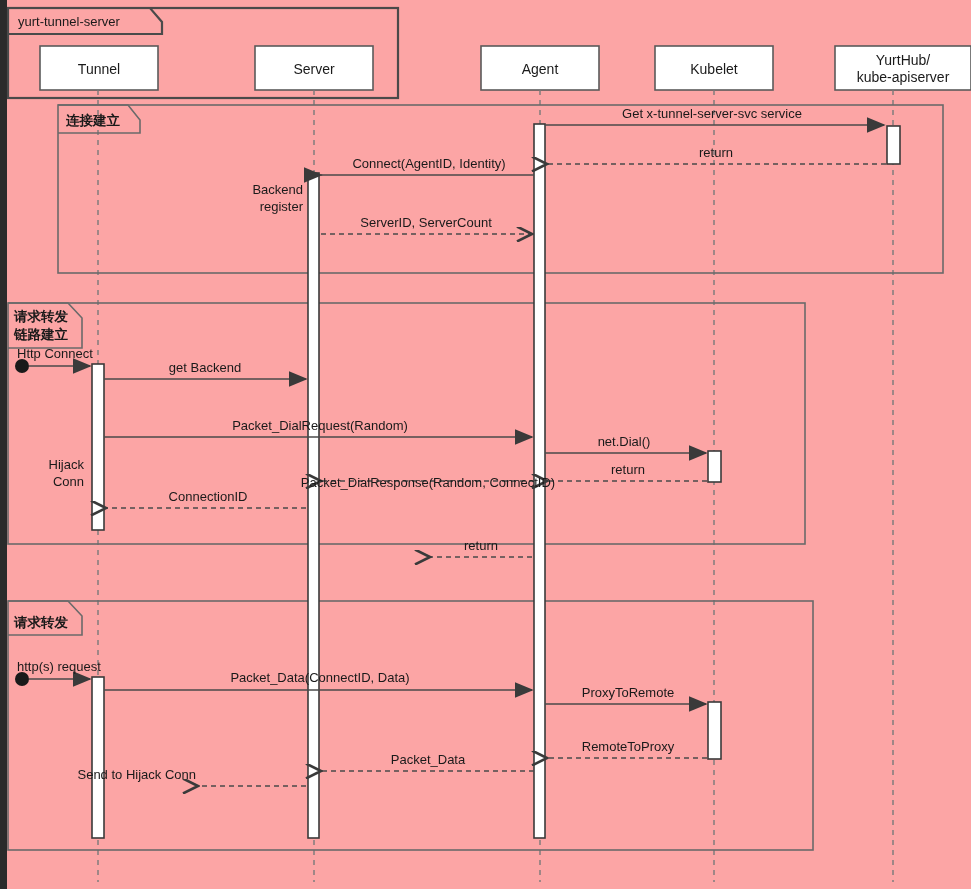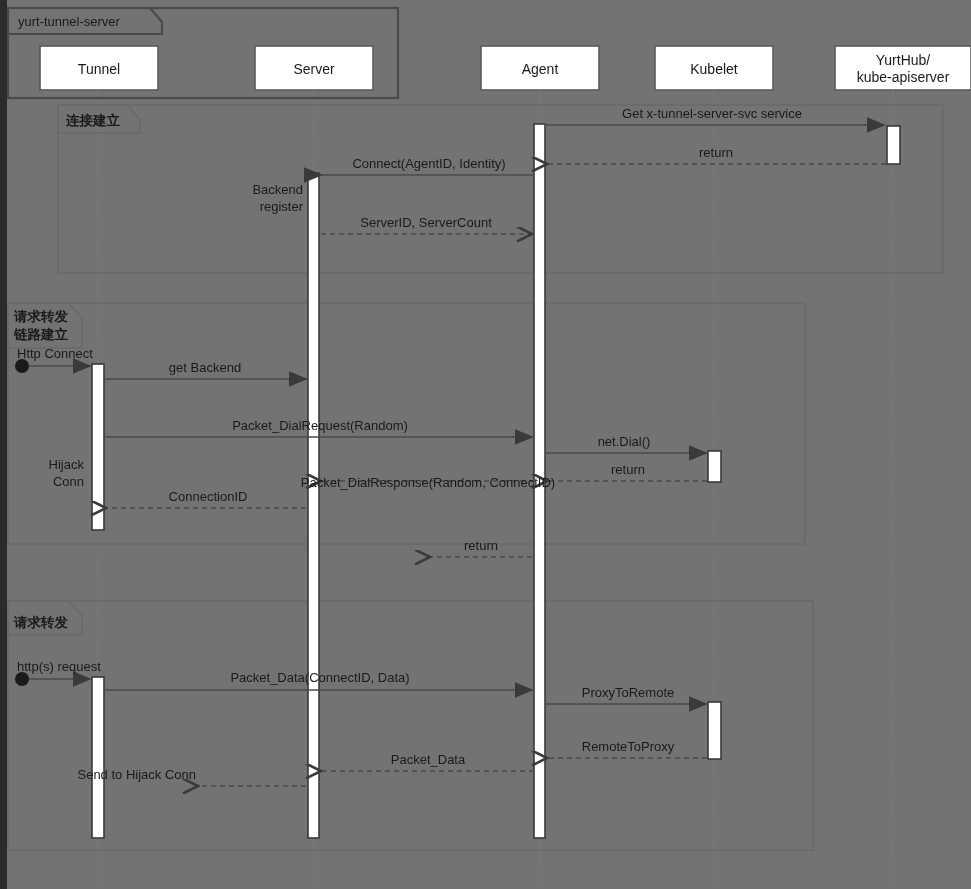--- a/index.html
+++ b/index.html
@@ -1,17 +1,17 @@
 <!DOCTYPE html>
 <html><head>
 <meta charset="utf-8">
 <style>
   html,body{margin:0;padding:0;background:#ffffff;}
   body{font-family:"Liberation Sans","DejaVu Sans",sans-serif;}
-  #diagram-root{position:relative;width:971px;height:889px;background:#737373;overflow:hidden;}
+  #diagram-root{position:relative;width:971px;height:889px;background:#fca5a5;overflow:hidden;}
   svg{display:block;}
   .lbl{font-family:"Liberation Sans","DejaVu Sans",sans-serif;font-size:13px;fill:#1a1a1a;}
   .lbl-participant{font-size:14px;}
   .lbl-frag{font-size:13.5px;font-weight:bold;}
   .lbl-msg{font-size:13px;}
   .box{fill:#ffffff;stroke:#5a5a5a;stroke-width:1.6;}
   .outerbox{fill:none;stroke:#4a4a4a;stroke-width:2.2;}
   .fragbox{fill:none;stroke:#6a6a6a;stroke-width:1.6;}
   .lifeline{stroke:#7a7a7a;stroke-width:1.4;stroke-dasharray:5 5;fill:none;}
   .activation{fill:#ffffff;stroke:#3a3a3a;stroke-width:1.6;}

